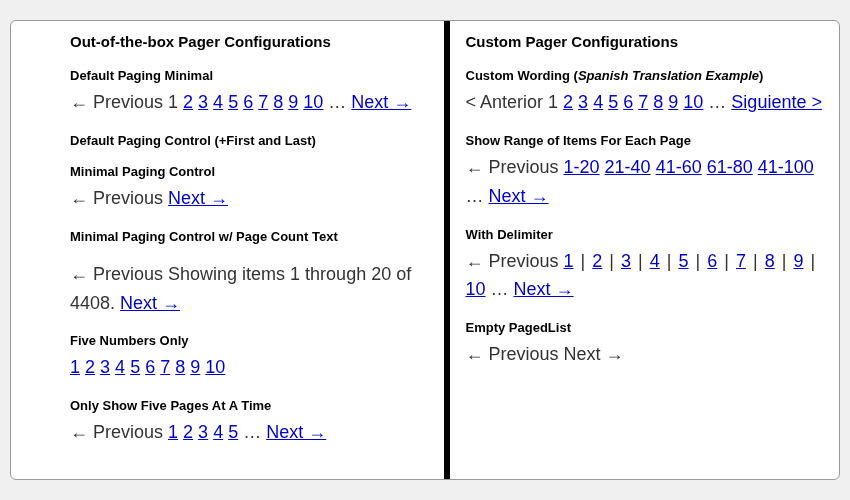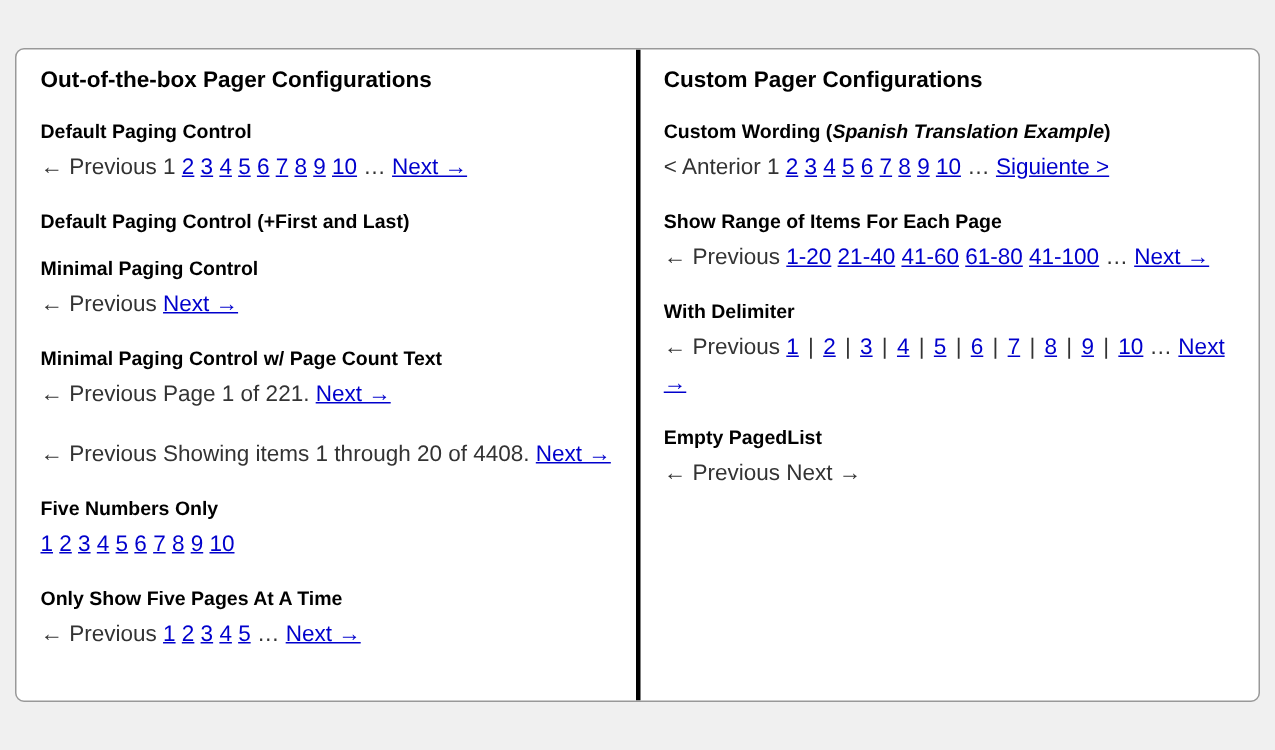--- a/index.html
+++ b/index.html
@@ -22,40 +22,41 @@
       overflow: hidden;
     }
     .columns {
       display: flex;
     }
     .col {
       flex: 1;
       padding: 12px 16px 16px 16px;
     }
     .col-left {
-      border-right: 3px solid #000000;
+      border-right: 6px solid #000000;
+      margin-left: 43px;
     }
     .col-header {
       font-size: 15px;
       font-weight: bold;
       color: #000;
       margin-bottom: 14px;
       padding-bottom: 4px;
     }
     .section {
       margin-bottom: 16px;
     }
     .section-title {
       font-weight: bold;
       font-size: 13px;
       color: #000;
       margin-bottom: 5px;
     }
     .pager {
-      font-size: 15px;
+      font-size: 18px;
       color: #333;
       line-height: 1.6;
     }
     .pager a {
       color: #00c;
       text-decoration: underline;
       cursor: pointer;
     }
     .delimiter {
       color: #333;
@@ -65,42 +66,39 @@
 </head>
 <body>
 
 <div class="container">
   <div class="columns">
 
     <div class="col col-left">
       <div class="col-header">Out-of-the-box Pager Configurations</div>
 
       <div class="section">
-        <div class="section-title">Default Paging Control</div>
+        <div class="section-title">Default Paging Minimal</div>
         <div class="pager">
           ← Previous 1 <a>2</a> <a>3</a> <a>4</a> <a>5</a> <a>6</a> <a>7</a> <a>8</a> <a>9</a> <a>10</a> … <a>Next →</a>
         </div>
       </div>
 
       <div class="section">
         <div class="section-title">Default Paging Control (+First and Last)</div>
       </div>
 
       <div class="section">
         <div class="section-title">Minimal Paging Control</div>
         <div class="pager">
           ← Previous <a>Next →</a>
         </div>
       </div>
 
       <div class="section">
         <div class="section-title">Minimal Paging Control w/ Page Count Text</div>
-        <div class="pager">
-          ← Previous Page 1 of 221. <a>Next →</a>
-        </div>
       </div>
 
       <div class="section">
         <div class="pager">
           ← Previous Showing items 1 through 20 of 4408. <a>Next →</a>
         </div>
       </div>
 
       <div class="section">
         <div class="section-title">Five Numbers Only</div>

